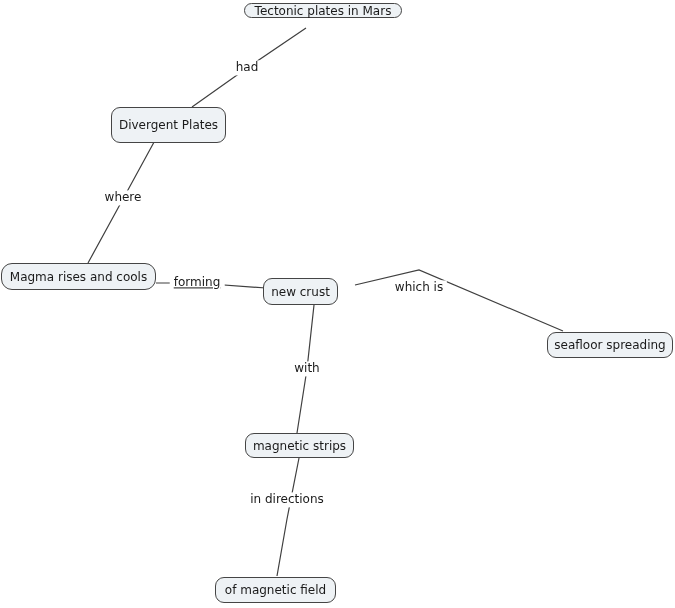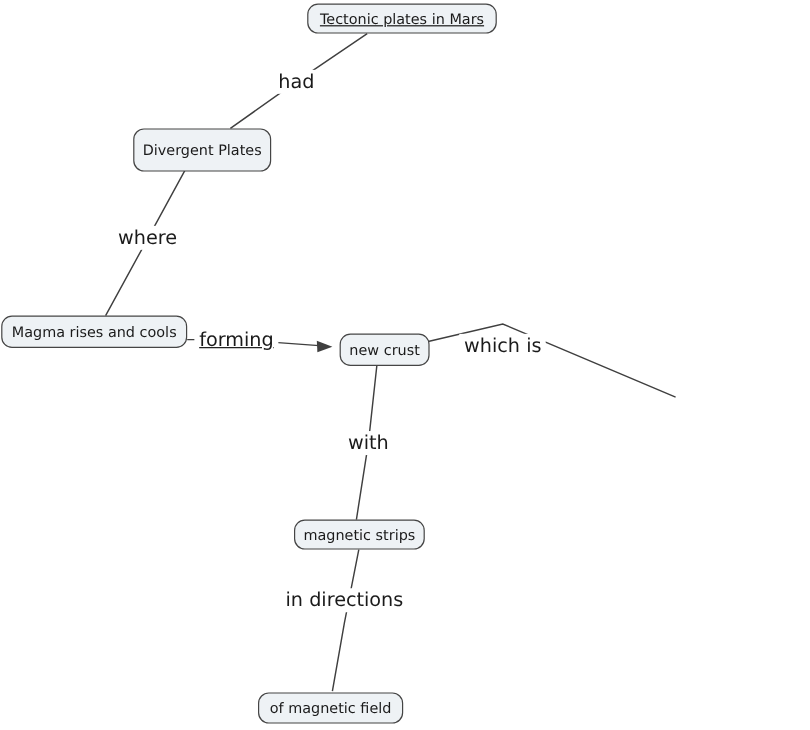--- a/index.html
+++ b/index.html
@@ -42,21 +42,21 @@
     line-height: 1;
     white-space: nowrap;
     z-index: 2;
     cursor: default;
   }
   .edge-label {
     position: absolute;
     transform: translate(-50%, -50%);
     background: var(--canvas-bg);
     padding: 1px 4px;
-    font-size: 16px;
+    font-size: 12px;
     line-height: 1.1;
     white-space: nowrap;
     z-index: 1;
     cursor: default;
   }
   polyline {
     fill: none;
     stroke: var(--line-color);
     stroke-width: 1.2;
   }
@@ -80,20 +80,21 @@
     <polyline points="299,458 287,519 277,576"></polyline>
   </svg>
 
   <div class="edge-label" style="left:247px; top:68px;">had</div>
   <div class="edge-label" style="left:123px; top:198px;">where</div>
   <div class="edge-label" style="left:197px; top:283px;text-decoration:underline;">forming</div>
   <div class="edge-label" style="left:419px; top:288px;">which is</div>
   <div class="edge-label" style="left:307px; top:369px;text-align:center;">with</div>
   <div class="edge-label" style="left:287px; top:500px;">in directions</div>
 
-  <div class="node" style="left:256px; top:3px; width:158px; height:25px;text-decoration:underline;">Tectonic plates in Mars</div>
+  <div class="node" style="left:244px; top:3px; width:158px; height:15px;">Tectonic plates in Mars</div>
   <div class="node" style="left:111px; top:107px; width:115px; height:36px;">Divergent Plates</div>
-  <div class="node" style="left:1px; top:263px; width:155px; height:27px;">Magma rises and cools</div>
-  <div class="node" style="left:283px; top:278px; width:75px; height:27px;">new crust</div>
+  <div class="node" style="left:1px; top:263px; width:155px; height:27px;border-radius:11px;">Magma rises and cools</div>
+  <div class="node" style="left:263px; top:278px; width:75px; height:27px;">new crust</div>
+  <div class="node" style="left:547px; top:332px; width:126px; height:26px;">seafloor spreading</div>
   <div class="node" style="left:215px; top:577px; width:121px; height:26px;">of magnetic field</div>
   <div class="node" style="left:245px; top:433px; width:109px; height:25px;">magnetic strips</div>
 
 </div>
 
 </body></html>

